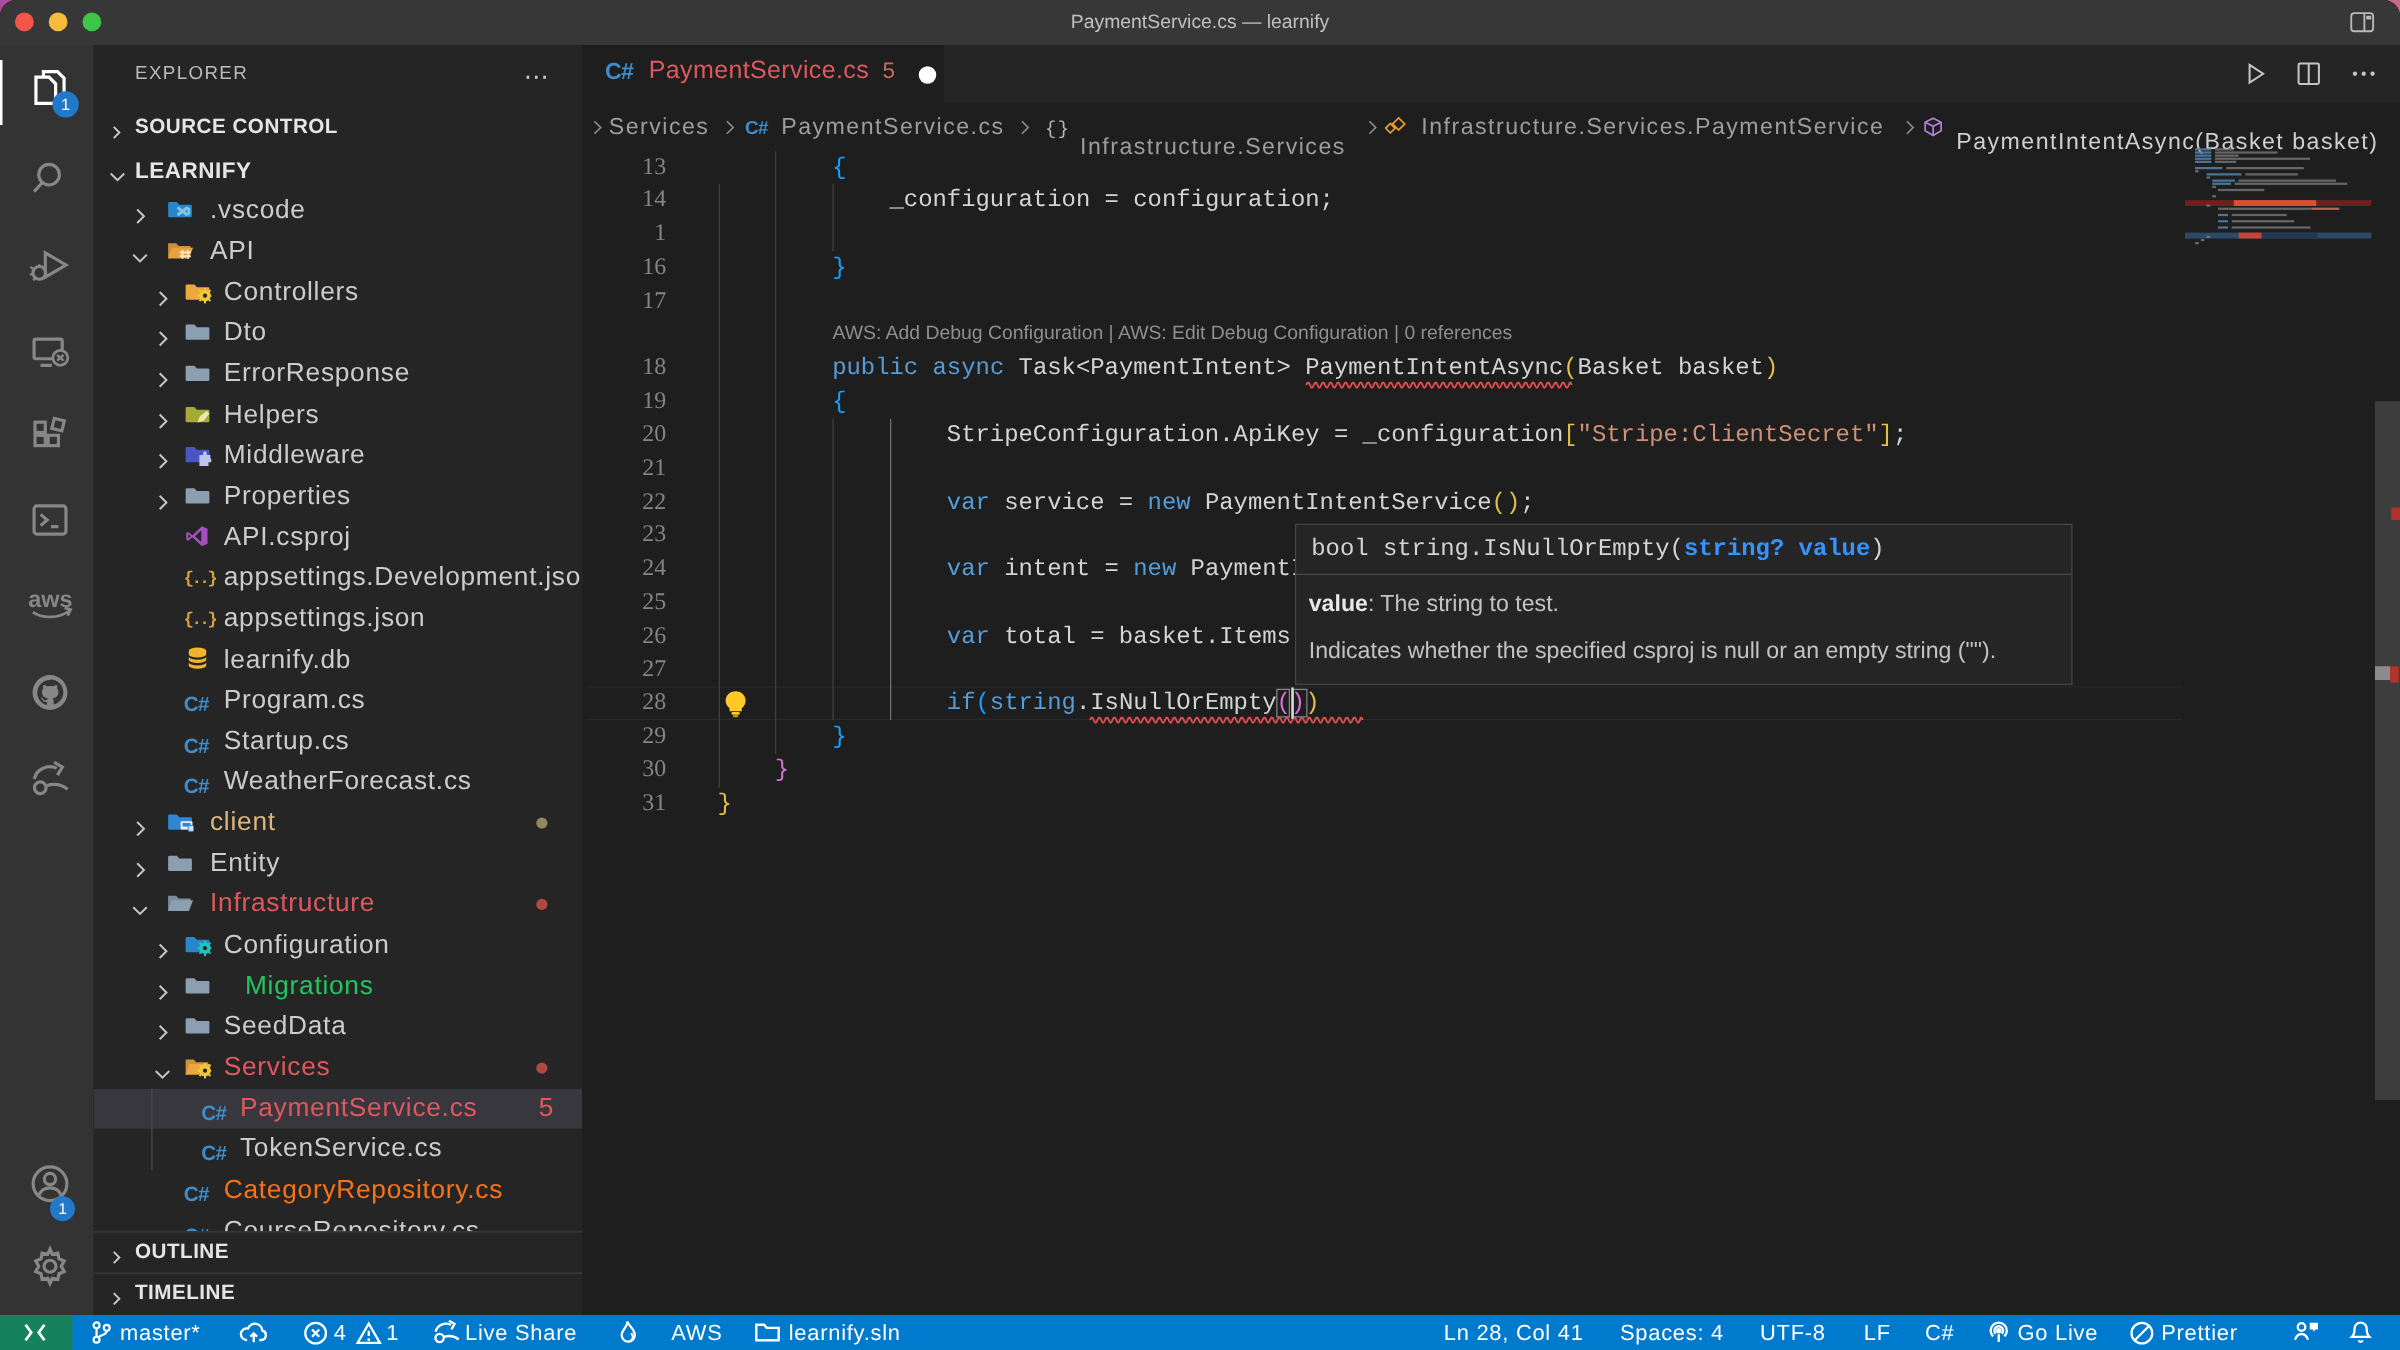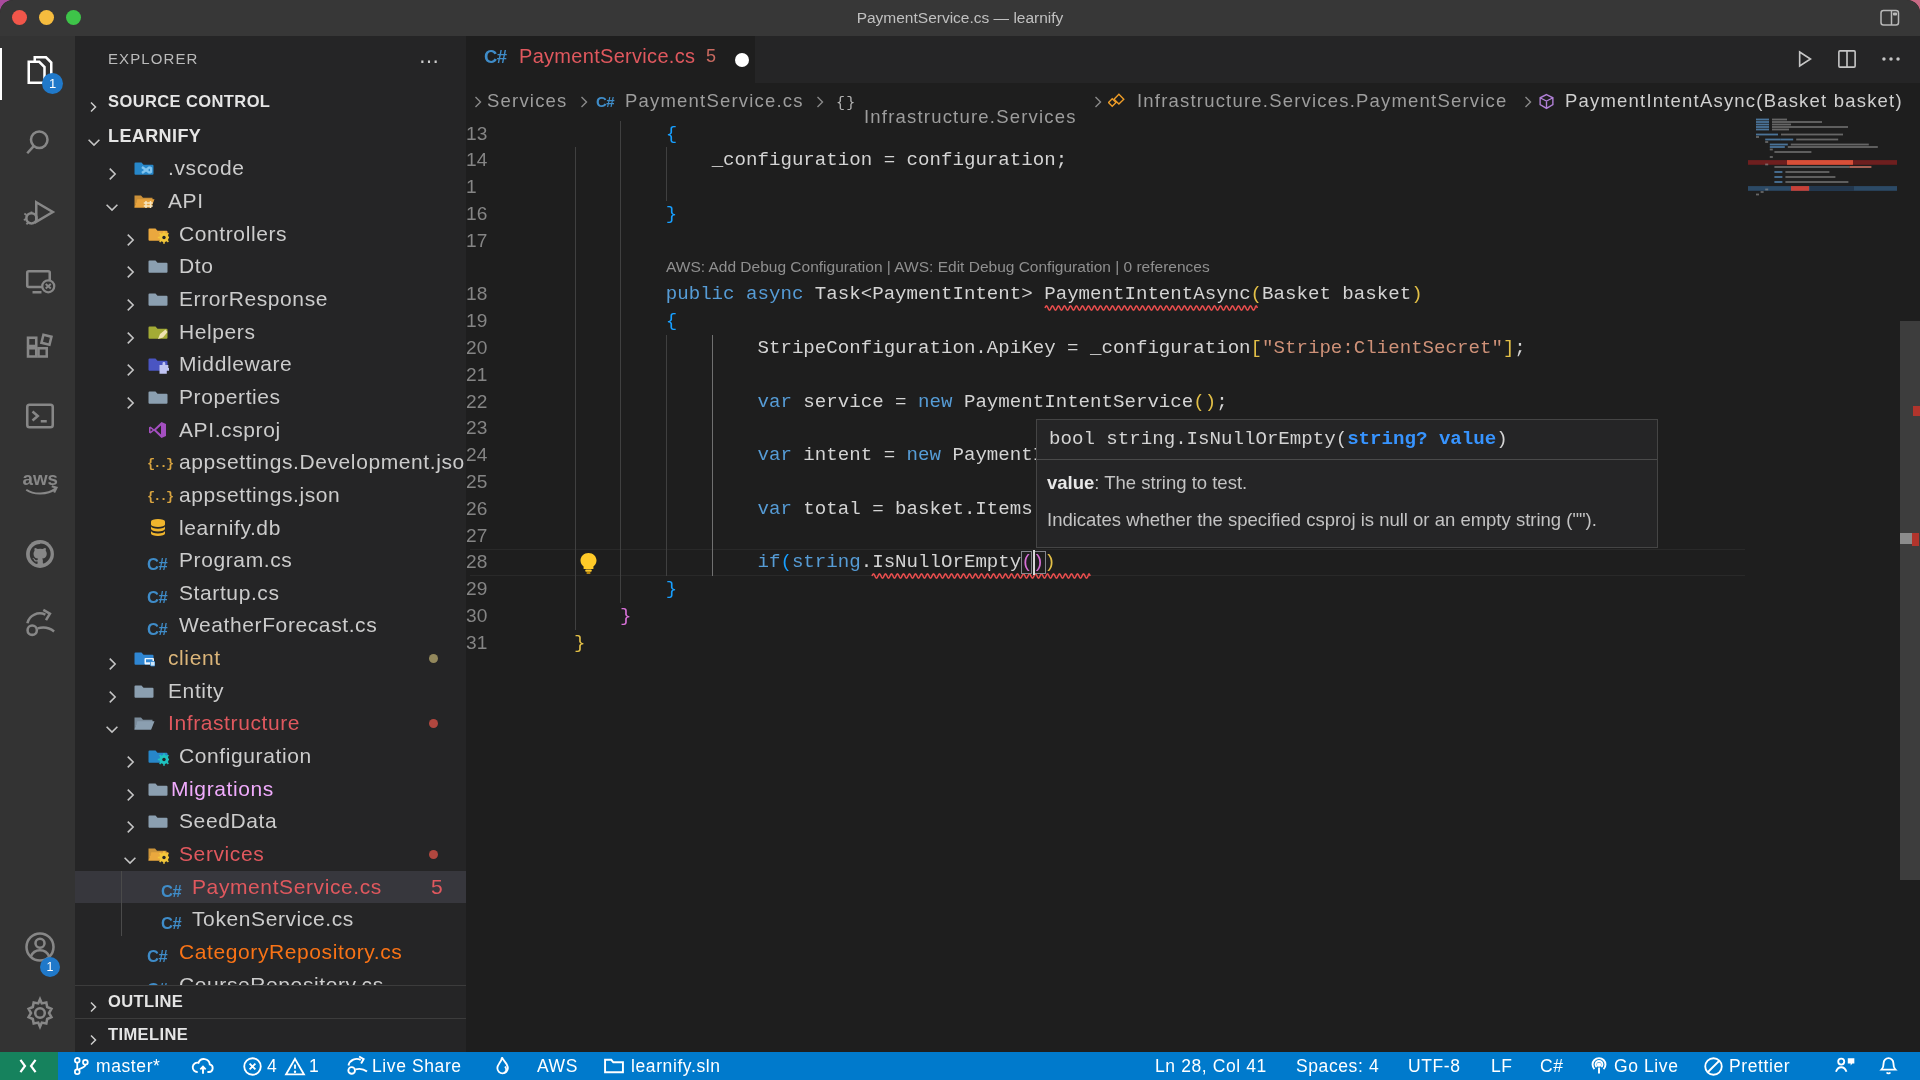--- a/index.html
+++ b/index.html
@@ -9,21 +9,21 @@
 #activity { position:absolute; left:0; top:36px; width:75px; height:1016px; background:#333333; }
 #sidebar { position:absolute; left:75px; top:36px; width:391px; height:1016px; background:#252526; overflow:hidden; }
 #editor { position:absolute; left:466px; top:36px; width:1454px; height:1016px; background:#1e1e1e; }
 #statusbar { position:absolute; left:0; top:1052px; width:1920px; height:28px; background:#007acc; color:#ffffff; font-size:17.5px; letter-spacing:0.6px; }
 #tabstrip { position:absolute; left:0; top:0; width:1454px; height:47px; background:#252526; }
 #crumbbar { position:absolute; left:466px; top:47px; width:1454px; height:35px; background:#1e1e1e; font-size:18.5px; letter-spacing:1.2px; }
 .cr { color:#9d9d9d; }
 #codearea { position:absolute; left:0; top:0; width:1920px; height:1016px; pointer-events:none; }
 .cl { position:absolute; left:574px; height:26.8px; line-height:26.8px; font-family:"Liberation Mono",monospace; font-size:19.13px; white-space:pre; color:#d4d4d4; }
 .cl i { font-style:normal; }
-.ln { position:absolute; left:466px; width:67px; height:26.8px; line-height:26.8px; font-family:Liberation Sans, sans-serif; font-size:19.13px; color:#858585; }
+.ln { position:absolute; left:466px; width:67px; text-align:right; height:26.8px; line-height:26.8px; font-family:Liberation Serif, serif; font-size:19.13px; color:#858585; }
 .codelens { position:absolute; left:666px; font-size:15.5px; color:#8f8f8f; font-family:"Liberation Sans",sans-serif; }
 #tooltip { position:absolute; left:1036px; top:419px; width:622px; height:129px; background:#252526; border:1px solid #454545; font-family:"Liberation Sans",sans-serif; }
 .trow { position:absolute; left:0; width:391px; height:32.65px; line-height:32.65px; font-size:21px; letter-spacing:0.6px; color:#cccccc; overflow:hidden; }
 .shead { position:absolute; left:0; width:391px; height:32.65px; line-height:32.65px; font-weight:700; font-size:16.5px; color:#e5e5e5; letter-spacing:0.4px; }
 </style></head>
 <body>
 <div id="win">
   <div id="titlebar">
       <div style="position:absolute;left:11.5px;top:10px;width:15px;height:15px;border-radius:50%;background:#f1564a"></div>
       <div style="position:absolute;left:38.5px;top:10px;width:15px;height:15px;border-radius:50%;background:#f6bc3e"></div>
@@ -306,21 +306,21 @@
               </svg></span>
             <span style="position:absolute;left:104px;color:#cccccc">Configuration</span>
           </div>
           <div class="trow" style="top:772.7px">
             <span style="position:absolute;left:46px;top:8px"><svg width="18" height="18" viewBox="0 0 16 16" style="flex:none">
                 <path d="M6 3.2 L10.8 8 L6 12.8" stroke="#c5c5c5" stroke-width="1.4" fill="none"></path>
               </svg></span>
             <span style="position:absolute;left:72px;top:3px"><svg width="22" height="19" viewBox="0 0 22 19" style="margin-top:2px">
                 <path d="M1.5 3.5 h7 l2 2.2 h9 a1 1 0 0 1 1 1 v8.1 a1 1 0 0 1 -1 1 h-17 a1 1 0 0 1 -1-1 v-10.3 a1 1 0 0 1 1-1 Z" fill="#8b9fb0"></path>
               </svg></span>
-            <span style="position:absolute;left:96px;color:#f0abfc">Migrations</span>
+            <span style="position:absolute;left:121px;color:#22c55e">Migrations</span>
           </div>
           <div class="trow" style="top:805.3px">
             <span style="position:absolute;left:46px;top:8px"><svg width="18" height="18" viewBox="0 0 16 16" style="flex:none">
                 <path d="M6 3.2 L10.8 8 L6 12.8" stroke="#c5c5c5" stroke-width="1.4" fill="none"></path>
               </svg></span>
             <span style="position:absolute;left:72px;top:3px"><svg width="22" height="19" viewBox="0 0 22 19" style="margin-top:2px">
                 <path d="M1.5 3.5 h7 l2 2.2 h9 a1 1 0 0 1 1 1 v8.1 a1 1 0 0 1 -1 1 h-17 a1 1 0 0 1 -1-1 v-10.3 a1 1 0 0 1 1-1 Z" fill="#8b9fb0"></path>
               </svg></span>
             <span style="position:absolute;left:104px;color:#cccccc">SeedData</span>
           </div>
@@ -432,21 +432,21 @@
             <rect x="7" y="2.5" width="6.5" height="6.5" transform="rotate(45 10.2 5.8)"></rect>
           </g>
         </svg></span>
       <span style="position:absolute;left:671px;top:0;line-height:35px"><span class="cr">Infrastructure.Services.PaymentService</span></span>
       <span style="position:absolute;left:1052px;top:0;line-height:35px"><svg width="16" height="16" viewBox="0 0 16 16" style="margin:0 2px -3px 2px">
           <path d="M5.5 3 L10.5 8 L5.5 13" stroke="#8a8a8a" stroke-width="1.4" fill="none"></path>
         </svg></span>
       <span style="position:absolute;left:1072px;top:0;line-height:35px"><svg width="17" height="17" viewBox="0 0 16 16" style="margin-bottom:-3px">
           <path d="M8 1.5 L14 4.5 V11 L8 14.5 L2 11 V4.5 Z M2.3 4.7 L8 7.6 L13.7 4.7 M8 7.6 V14" fill="none" stroke="#b180d7" stroke-width="1.3"></path>
         </svg></span>
-      <span style="position:absolute;left:1099px;top:0;line-height:35px"><span class="cr" style="color:#cfcfcf">PaymentIntentAsync(Basket basket)</span></span>
+      <span style="position:absolute;left:1099px;top:12px;line-height:35px"><span class="cr" style="color:#cfcfcf">PaymentIntentAsync(Basket basket)</span></span>
     </div>
   <div id="codearea">
       <div class="cl" style="top:120.6px">        <i style="color:#179fff">{</i></div>
       <div class="ln" style="top:120.6px">13</div>
       <div class="cl" style="top:147.4px">            <i style="color:#d4d4d4">_configuration = configuration;</i></div>
       <div class="ln" style="top:147.4px">14</div>
       <div class="cl" style="top:174.2px"></div>
       <div class="ln" style="top:174.2px">1</div>
       <div class="cl" style="top:201.0px">        <i style="color:#179fff">}</i></div>
       <div class="ln" style="top:201.0px">16</div>

